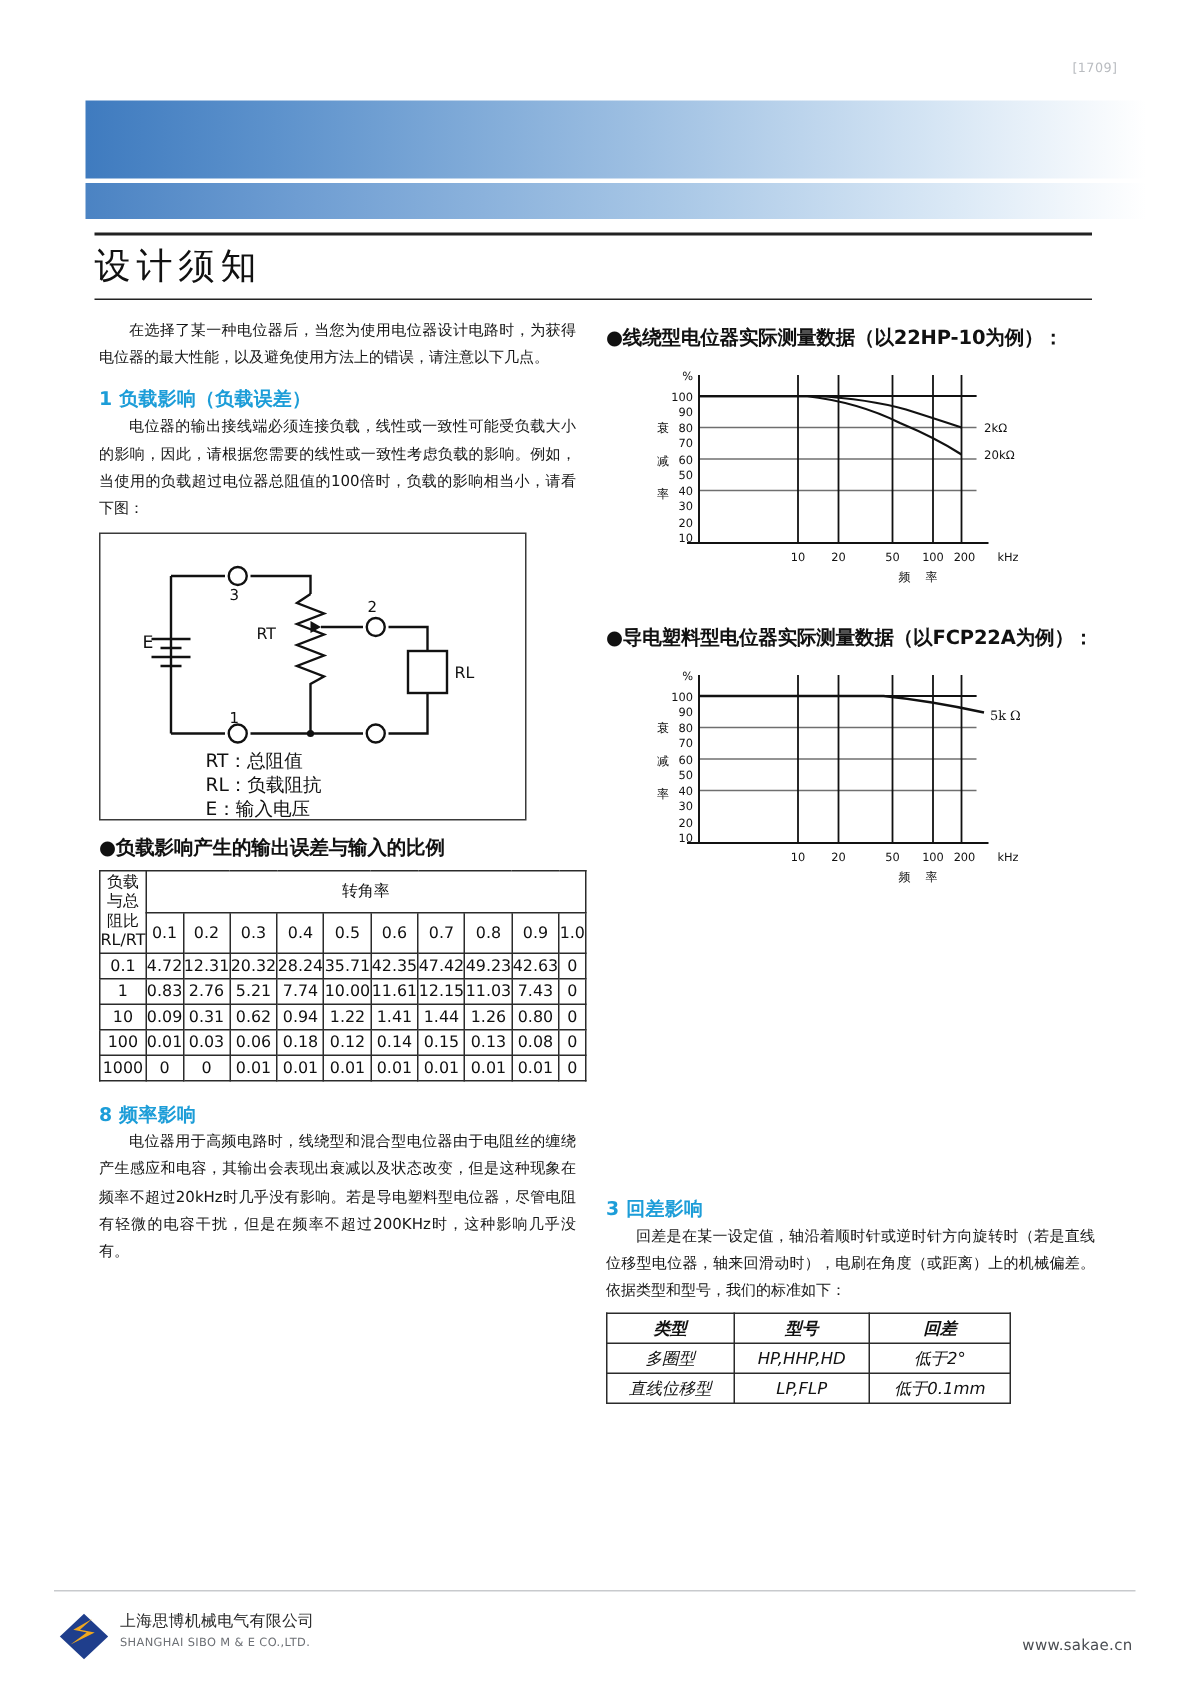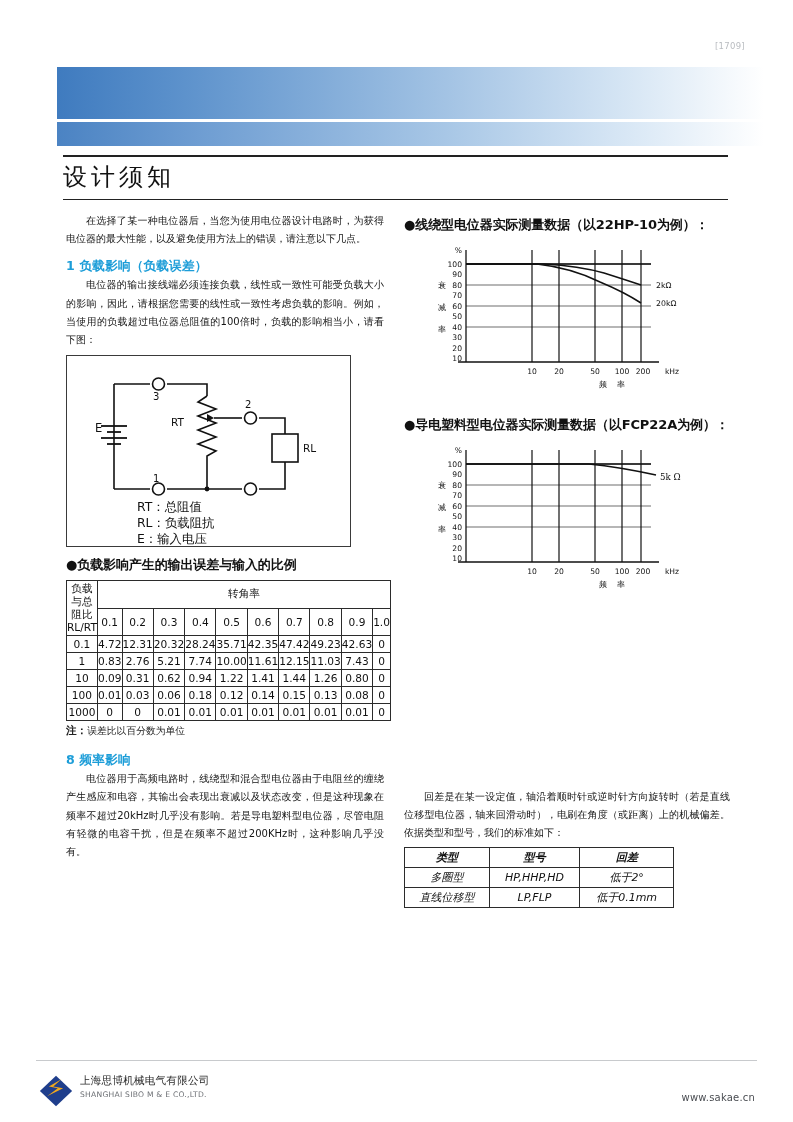--- a/index.html
+++ b/index.html
@@ -251,23 +251,20 @@
           <td>0.01</td>
           <td>0.01</td>
           <td>0.01</td>
           <td>0.01</td>
           <td>0.01</td>
           <td>0.01</td>
           <td>0</td>
         </tr>
       </tbody>
   </table>
-  <div class="note">
-    <b>注：</b><span>误差比以百分数为单位</span>
-  </div>
 
   <h2 class="sect" style="margin-top:14px">8 频率影响</h2>
   <p class="body">电位器用于高频电路时，线绕型和混合型电位器由于电阻丝的缠绕产生感应和电容，其输出会表现出衰减以及状态改变，但是这种现象在频率不超过20kHz时几乎没有影响。若是导电塑料型电位器，尽管电阻有轻微的电容干扰，但是在频率不超过200KHz时，这种影响几乎没有。</p>
 </div>
 
 <div class="col-right">
 
   <div class="chart-block">
     <h3 class="bullet">●线绕型电位器实际测量数据（以22HP-10为例）：</h3>
     <svg class="chart-svg" width="326" height="162" viewBox="0 0 326 162">
@@ -387,20 +384,21 @@
       <g font-size="8" font-family="DejaVu Sans, sans-serif" fill="#111" text-anchor="middle">
         <text x="199" y="147">频</text>
         <text x="217" y="147">率</text>
       </g>
       <text x="256" y="40" font-size="8.6" font-family="DejaVu Serif, serif" fill="#111">5k Ω</text>
     </svg>
   </div>
 
   <div style="height:172px"></div>
 
+  <h2 class="sect">3 回差影响</h2>
   <p class="body">回差是在某一设定值，轴沿着顺时针或逆时针方向旋转时（若是直线位移型电位器，轴来回滑动时），电刷在角度（或距离）上的机械偏差。依据类型和型号，我们的标准如下：</p>
 
   <table class="hyst">
     <thead>
         <tr id="hyst-head">
           <th>类型</th>
           <th>型号</th>
           <th>回差</th>
         </tr>
       </thead>

